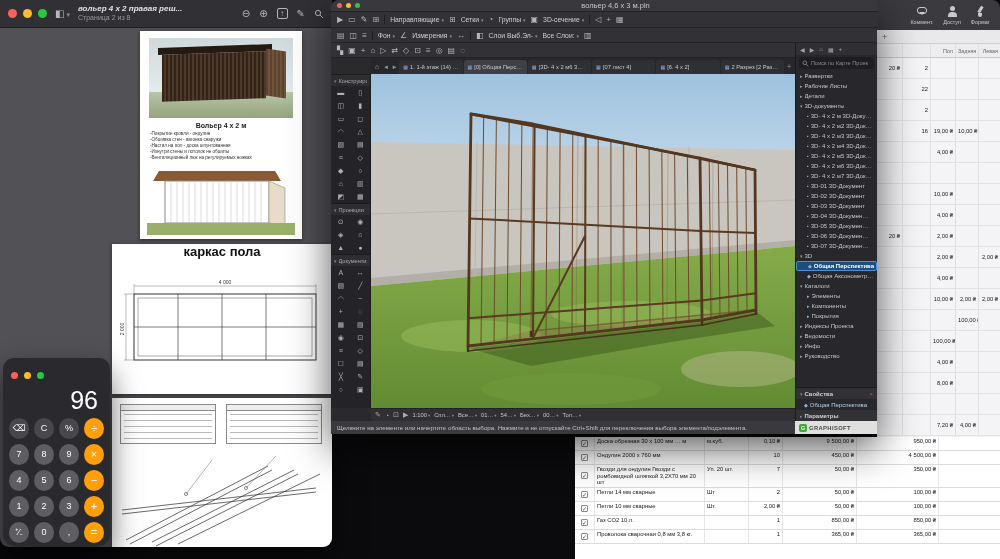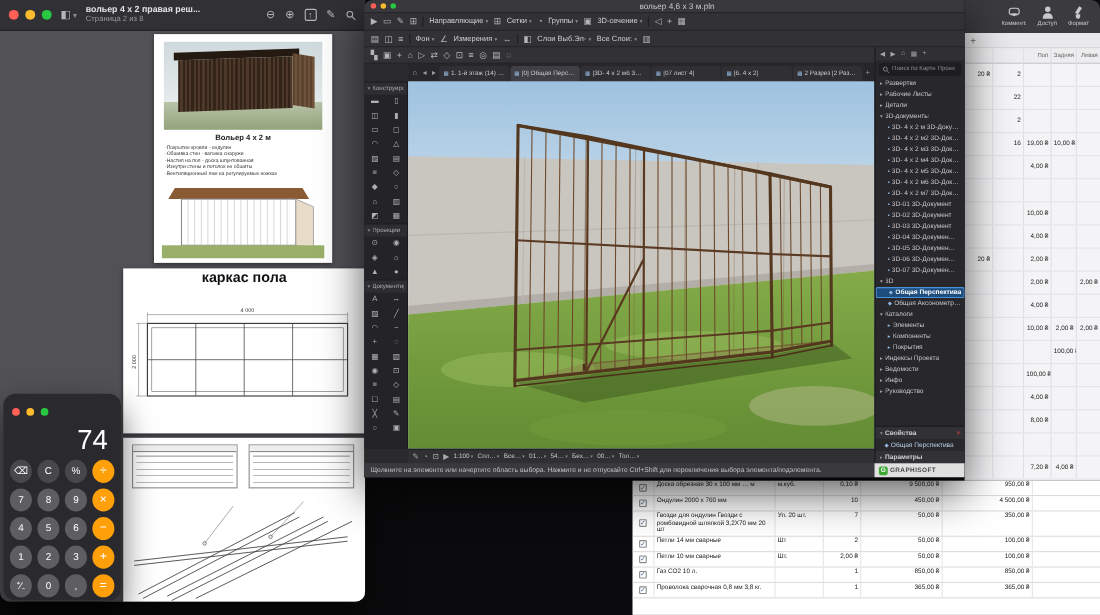--- a/index.html
+++ b/index.html
@@ -18,21 +18,21 @@
   .lights .r{background:#ff5f57}.lights .y{background:#febc2e}.lights .g{background:#28c840}
   .lights.sm .l{width:7px;height:7px;}
   
   #preview{position:absolute;left:0;top:0;width:332px;height:547px;background:#515156;z-index:2;
     border-radius:0 0 9px 9px;box-shadow:0 12px 32px rgba(0,0,0,.55);overflow:hidden;}
   .pv-titlebar{position:absolute;left:0;top:0;width:100%;height:28px;background:#313135;
     display:flex;align-items:center;padding:0 8px;gap:8px;border-bottom:1px solid #202023;}
   .pv-side{color:#b6b6ba;font-size:10px;}
   .pv-side b{font-size:7px;color:#8e8e92;margin-left:2px;font-weight:400;}
   .pv-title{flex:1;min-width:0;line-height:1.1;}
-  .pv-title .t{font-size:8px;color:#e4e4e6;font-weight:bold;white-space:nowrap;overflow:hidden;}
+  .pv-title .t{font-size:8px;color:#e4e4e6;font-weight:bold;white-space:nowrap;overflow:hidden;font-style:italic;}
   .pv-title .s{font-size:7px;color:#98989c;}
   .pv-tools{display:flex;gap:9px;align-items:center;color:#b6b6ba;font-size:10px;}
   .pv-tools .share{width:11px;height:11px;border:1px solid #b6b6ba;border-radius:2px;font-size:8px;
     line-height:9px;text-align:center;}
   .mag{width:10px;height:10px;color:#b6b6ba;}
   .pv-content{position:absolute;left:0;top:28px;right:0;bottom:0;overflow:hidden;}
   .page{position:absolute;background:#fff;box-shadow:0 1px 4px rgba(0,0,0,.45);}
   .p1{left:140px;top:3px;width:162px;height:208px;}
   .p2{left:112px;top:216px;width:220px;height:150px;}
   .p3{left:112px;top:370px;width:220px;height:152px;}
@@ -946,21 +946,21 @@
       </div>
     </aside>
   </section>
 
   <section id="calc">
     <span class="lights sm">
         <i class="l r"></i>
         <i class="l y"></i>
         <i class="l g"></i>
       </span>
-    <div class="disp">74</div>
+    <div class="disp">96</div>
     <div class="keys">
 
     <button class="key fn">⌫</button>
         <button class="key fn">C</button>
         <button class="key fn">%</button>
         <button class="key op">÷</button>
         <button class="key">7</button>
         <button class="key">8</button>
         <button class="key">9</button>
         <button class="key op">×</button>

